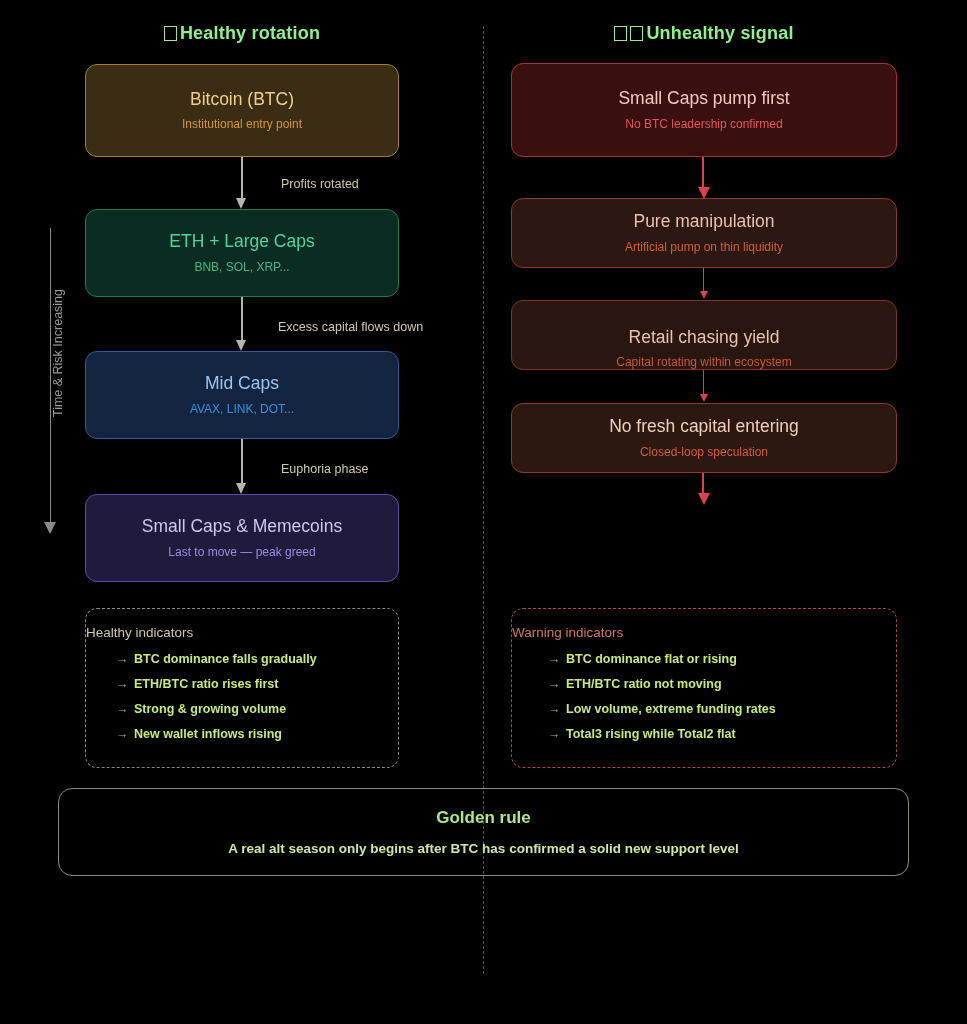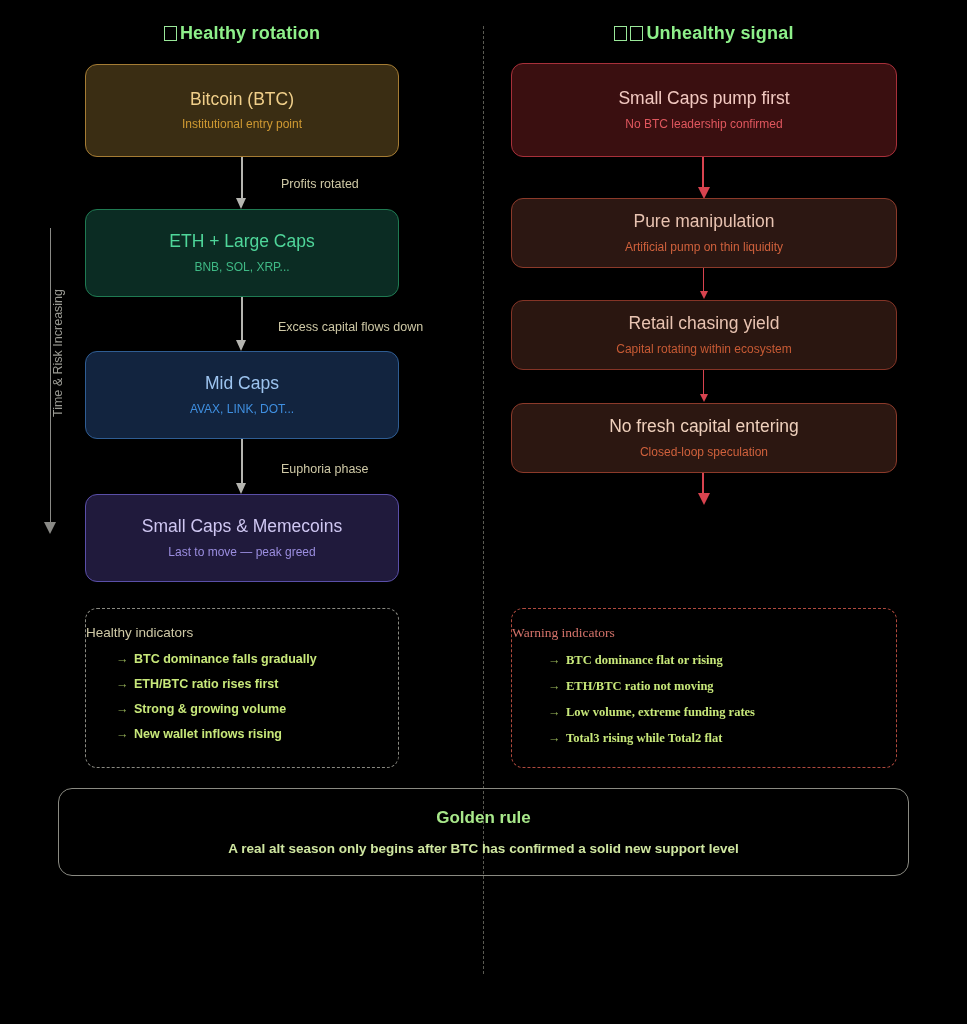--- a/index.html
+++ b/index.html
@@ -121,21 +121,21 @@
   #n-small { top: 494px; height: 88px; background:#201a3c; border-color:#5a4fa8; }
   #n-small .ttl { color:#cfc7f2; }
   #n-small .sub { color:#9b8ee0; }
 
   
   .rnode { left: 511px; width: 386px; }
   #r-1 { top: 63px;  height: 94px; background:#3a0f10; border-color:#a8303a; }
   #r-1 .ttl { color:#f2c9c1; } #r-1 .sub { color:#e0575e; }
   #r-2 { top: 198px; height: 70px; background:#2c1712; border-color:#8c3a2a; }
   #r-2 .ttl { color:#e8c3b1; } #r-2 .sub { color:#d0613c; }
-  #r-3 { top: 300px; height: 70px; background:#2a1610; border-color:#843426; }
+  #r-3 { top: 300px; height: 70px; background:#2a1610; border-color:#843426;justify-content:flex-end; }
   #r-3 .ttl { color:#e8c3b1; } #r-3 .sub { color:#c75a34; }
   #r-4 { top: 403px; height: 70px; background:#2c1711; border-color:#8c3a2a; }
   #r-4 .ttl { color:#efd0bc;text-align:center; } #r-4 .sub { color:#d0613c; }
   #r-5 { top: 504px; height: 85px; background:#3a0f10; border-color:#a8303a; }
   #r-5 .ttl { color:#f2c9c1; } #r-5 .sub { color:#e0575e; }
 
   
   .conn { position: absolute; }
   .conn .shaft { position: absolute; left: 0; top: 0; }
   .conn .head  { position: absolute; width: 0; height: 0; }
@@ -185,21 +185,21 @@
   .panel li .arr {
     display: inline-block;
     width: 18px;
     color: #9ab85a;
     font-weight: normal;
   }
   #panel-left  { left: 85px; top: 608px; width: 314px; height: 160px;
                  border-color:#8a8a82; }
   #panel-left  .ptitle { color: #cfc9a6; }
   #panel-right { left: 511px; top: 608px; width: 386px; height: 160px;
-                 border-color:#b04a3e;font-family:Liberation Serif, serif; }
+                 border-color:#b04a3e; }
   #panel-right .ptitle { color: #d4736a; }
   #panel-right li { margin-left: 36px; }
 
   
   #golden {
     position: absolute;
     left: 58px;
     top: 788px;
     width: 851px;
     height: 88px;

